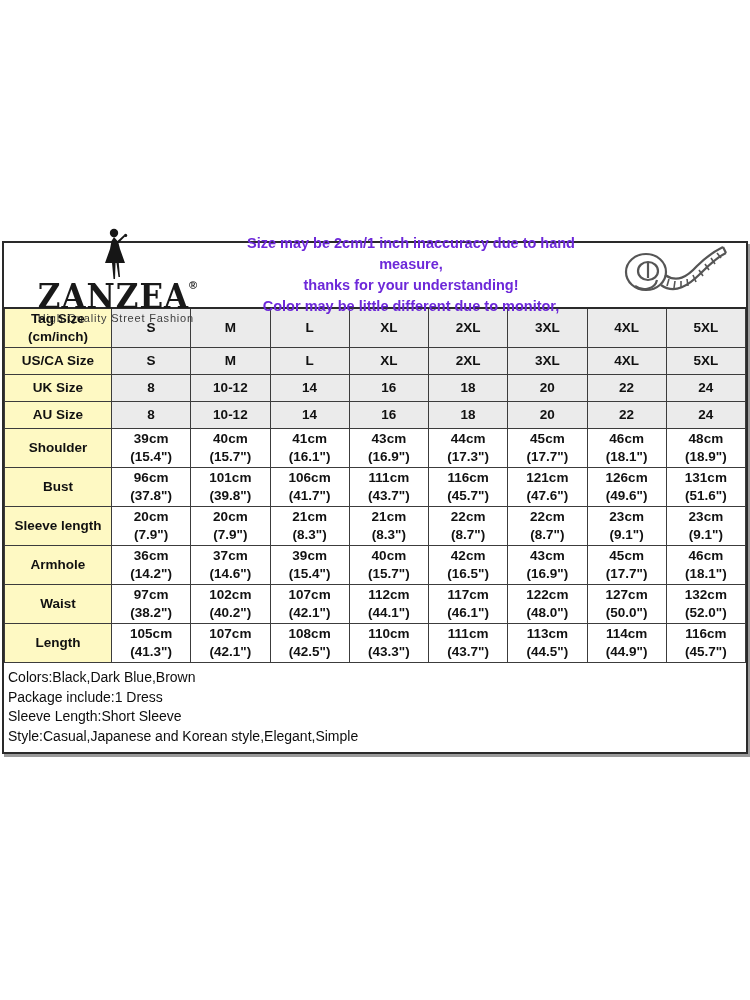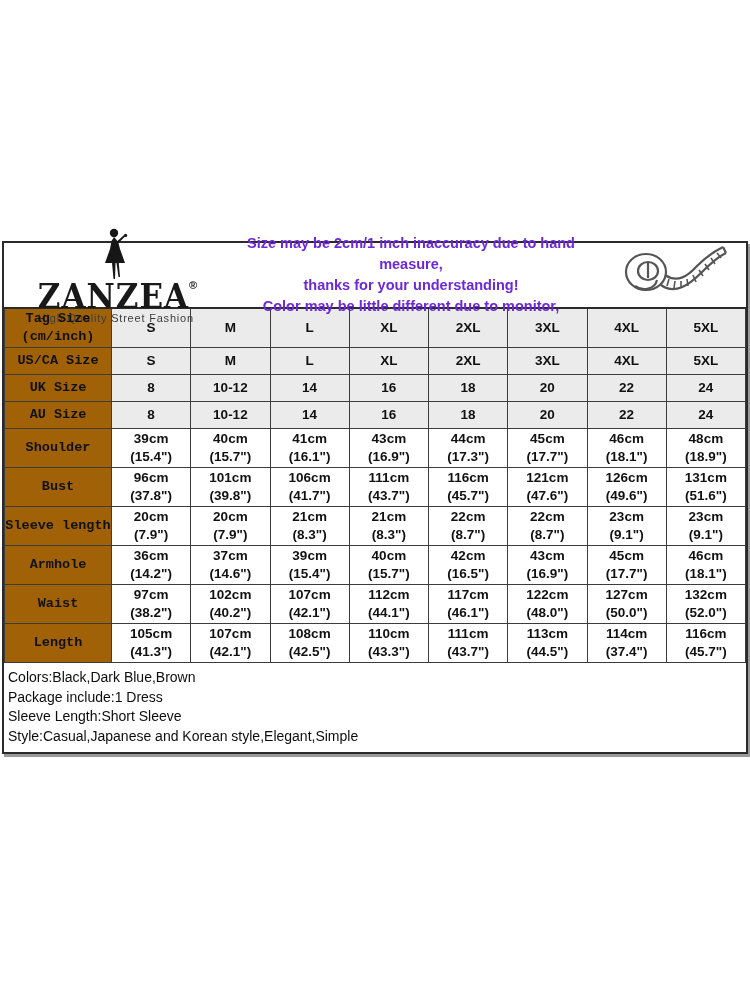--- a/index.html
+++ b/index.html
@@ -28,21 +28,21 @@
   table.size-table { width:100%; border-collapse:collapse; table-layout:fixed;
                      border-top:2px solid #2a2a2a; }
   table.size-table col.label-col { width:107px; }
   table.size-table th, table.size-table td {
     border:1.5px solid #3c3c3c; text-align:center; vertical-align:middle;
     font-weight:bold; font-size:13.5px; line-height:18px; white-space:pre-line;
     padding:1px 0;
   }
   table.size-table tr { height:27px; }
   table.size-table tr.tall { height:38px; }
-  th.lbl { background:#a16207;font-family:Liberation Mono, monospace; }
+  th.lbl { background:#fef9c3; }
   td.shaded { background:#ebebeb; }
   
   .details { padding:5px 4px 6px 4px; }
   .details p { font-size:14px; line-height:19.5px; font-weight:400; color:#0d0d0d; }
   svg { display:block; }
 </style>
 </head>
 <body>
 
 <div class="sheet">
@@ -259,21 +259,21 @@
 (42.1")</td>
           <td>108cm
 (42.5")</td>
           <td>110cm
 (43.3")</td>
           <td>111cm
 (43.7")</td>
           <td>113cm
 (44.5")</td>
           <td>114cm
-(37.4")</td>
+(44.9")</td>
           <td>116cm
 (45.7")</td>
         </tr>
       </tbody>
   </table>
 
   <div class="details">
     <p>Colors:Black,Dark Blue,Brown</p>
     <p>Package include:1 Dress</p>
     <p>Sleeve Length:Short Sleeve</p>

